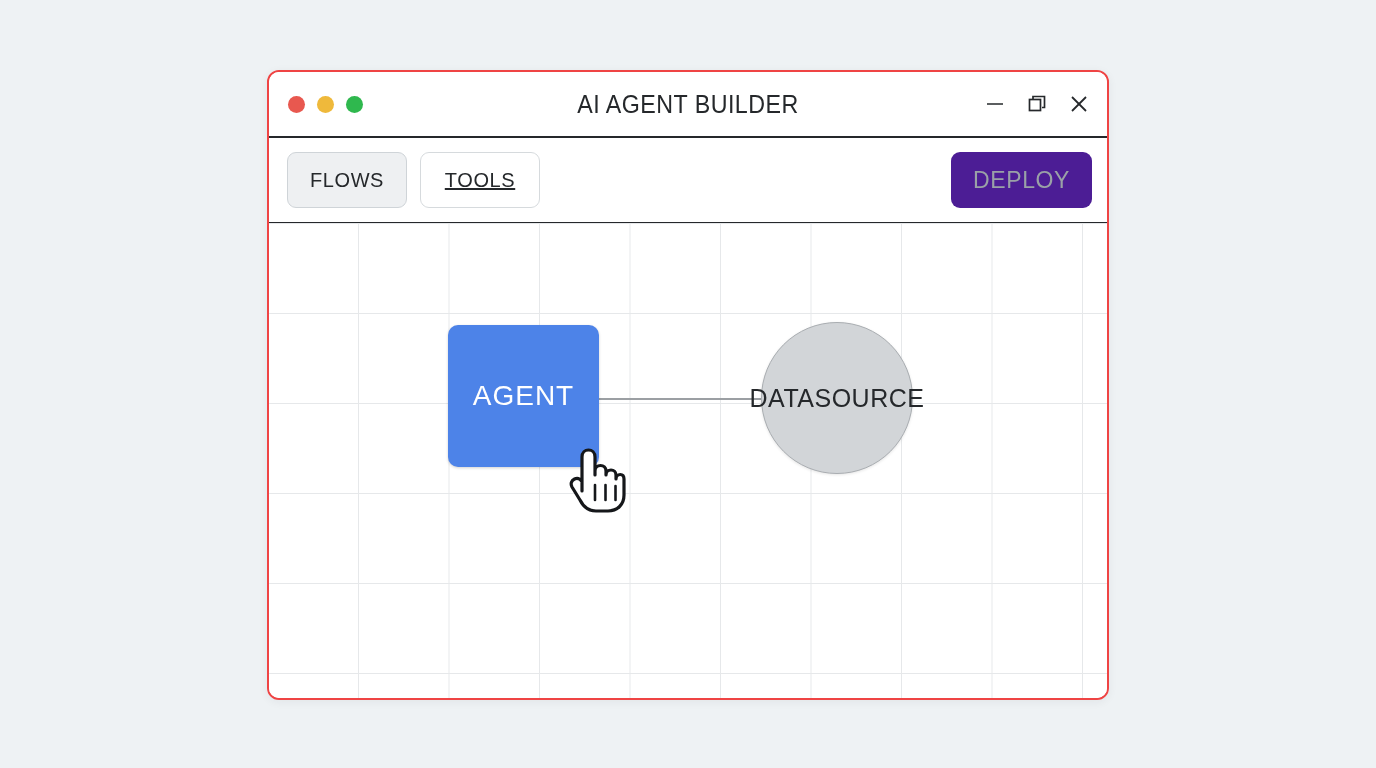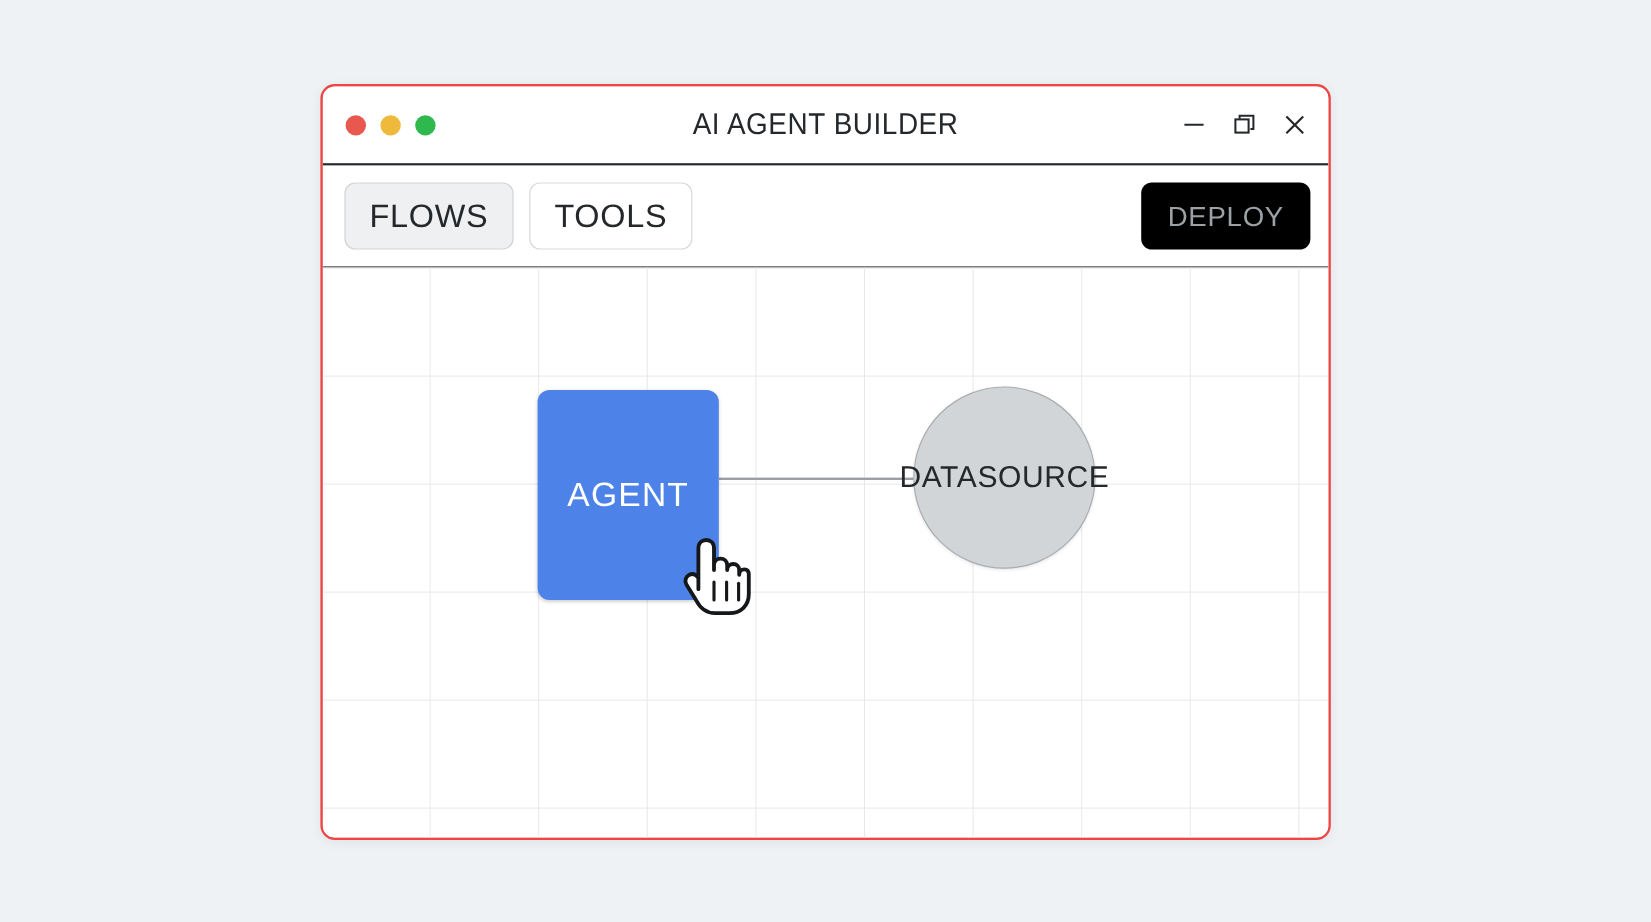--- a/index.html
+++ b/index.html
@@ -105,45 +105,45 @@
     padding: 0 18px;
     box-sizing: border-box;
   }
   .tool-btn {
     height: 56px;
     min-width: 120px;
     padding: 0 20px;
     border-radius: 9px;
     border: 1px solid #d6dadd;
     background: #ffffff;
-    font-size: 27px;
+    font-size: 20px;
     color: #25282b;
     letter-spacing: 0.6px;
     display: flex;
     align-items: center;
     justify-content: center;
     box-sizing: border-box;
     font-stretch: condensed;
     cursor: pointer;
   }
   .tool-btn.active {
     background: #eef0f2;
     border-color: #cfd4d8;
   }
-  .tool-btn + .tool-btn { margin-left: 13px; }
+  .tool-btn + .tool-btn { margin-left: 13px; text-decoration: underline; }
 
   .deploy-btn {
     position: absolute;
     right: 15px;
     height: 56px;
     min-width: 135px;
     padding: 0 22px;
     border-radius: 9px;
     border: none;
-    background: #000000;
+    background: #4c1d95;
     color: #9aa1a7;
     font-size: 23px;
     letter-spacing: 0.6px;
     display: flex;
     align-items: center;
     justify-content: center;
     box-sizing: border-box;
     font-stretch: condensed;
     cursor: default;
   }
@@ -246,21 +246,21 @@
   <div class="toolbar">
     <div class="tool-btn active">FLOWS</div>
     <div class="tool-btn">TOOLS</div>
     <div class="deploy-btn">DEPLOY</div>
   </div>
 
   <div class="canvas">
 
     <div class="edge" style="left:330px; top:175px; width:162px;"></div>
 
-    <div class="node-agent" style="left:179px; top:102px; width:151px; height:175px; background:#4d83e8;">
+    <div class="node-agent" style="left:179px; top:102px; width:151px; height:142px; background:#4d83e8;">
       <span>AGENT</span>
     </div>
 
     <div class="node-datasource" style="left:492px; top:99px; width:150px; height:150px; background:#d2d5d8;">
       <span>DATA</span>
       <span>SOURCE</span>
     </div>
 
     <div class="cursor" style="left:299px; top:222px;">
       <svg width="58" height="68" viewBox="0 0 58 68">

